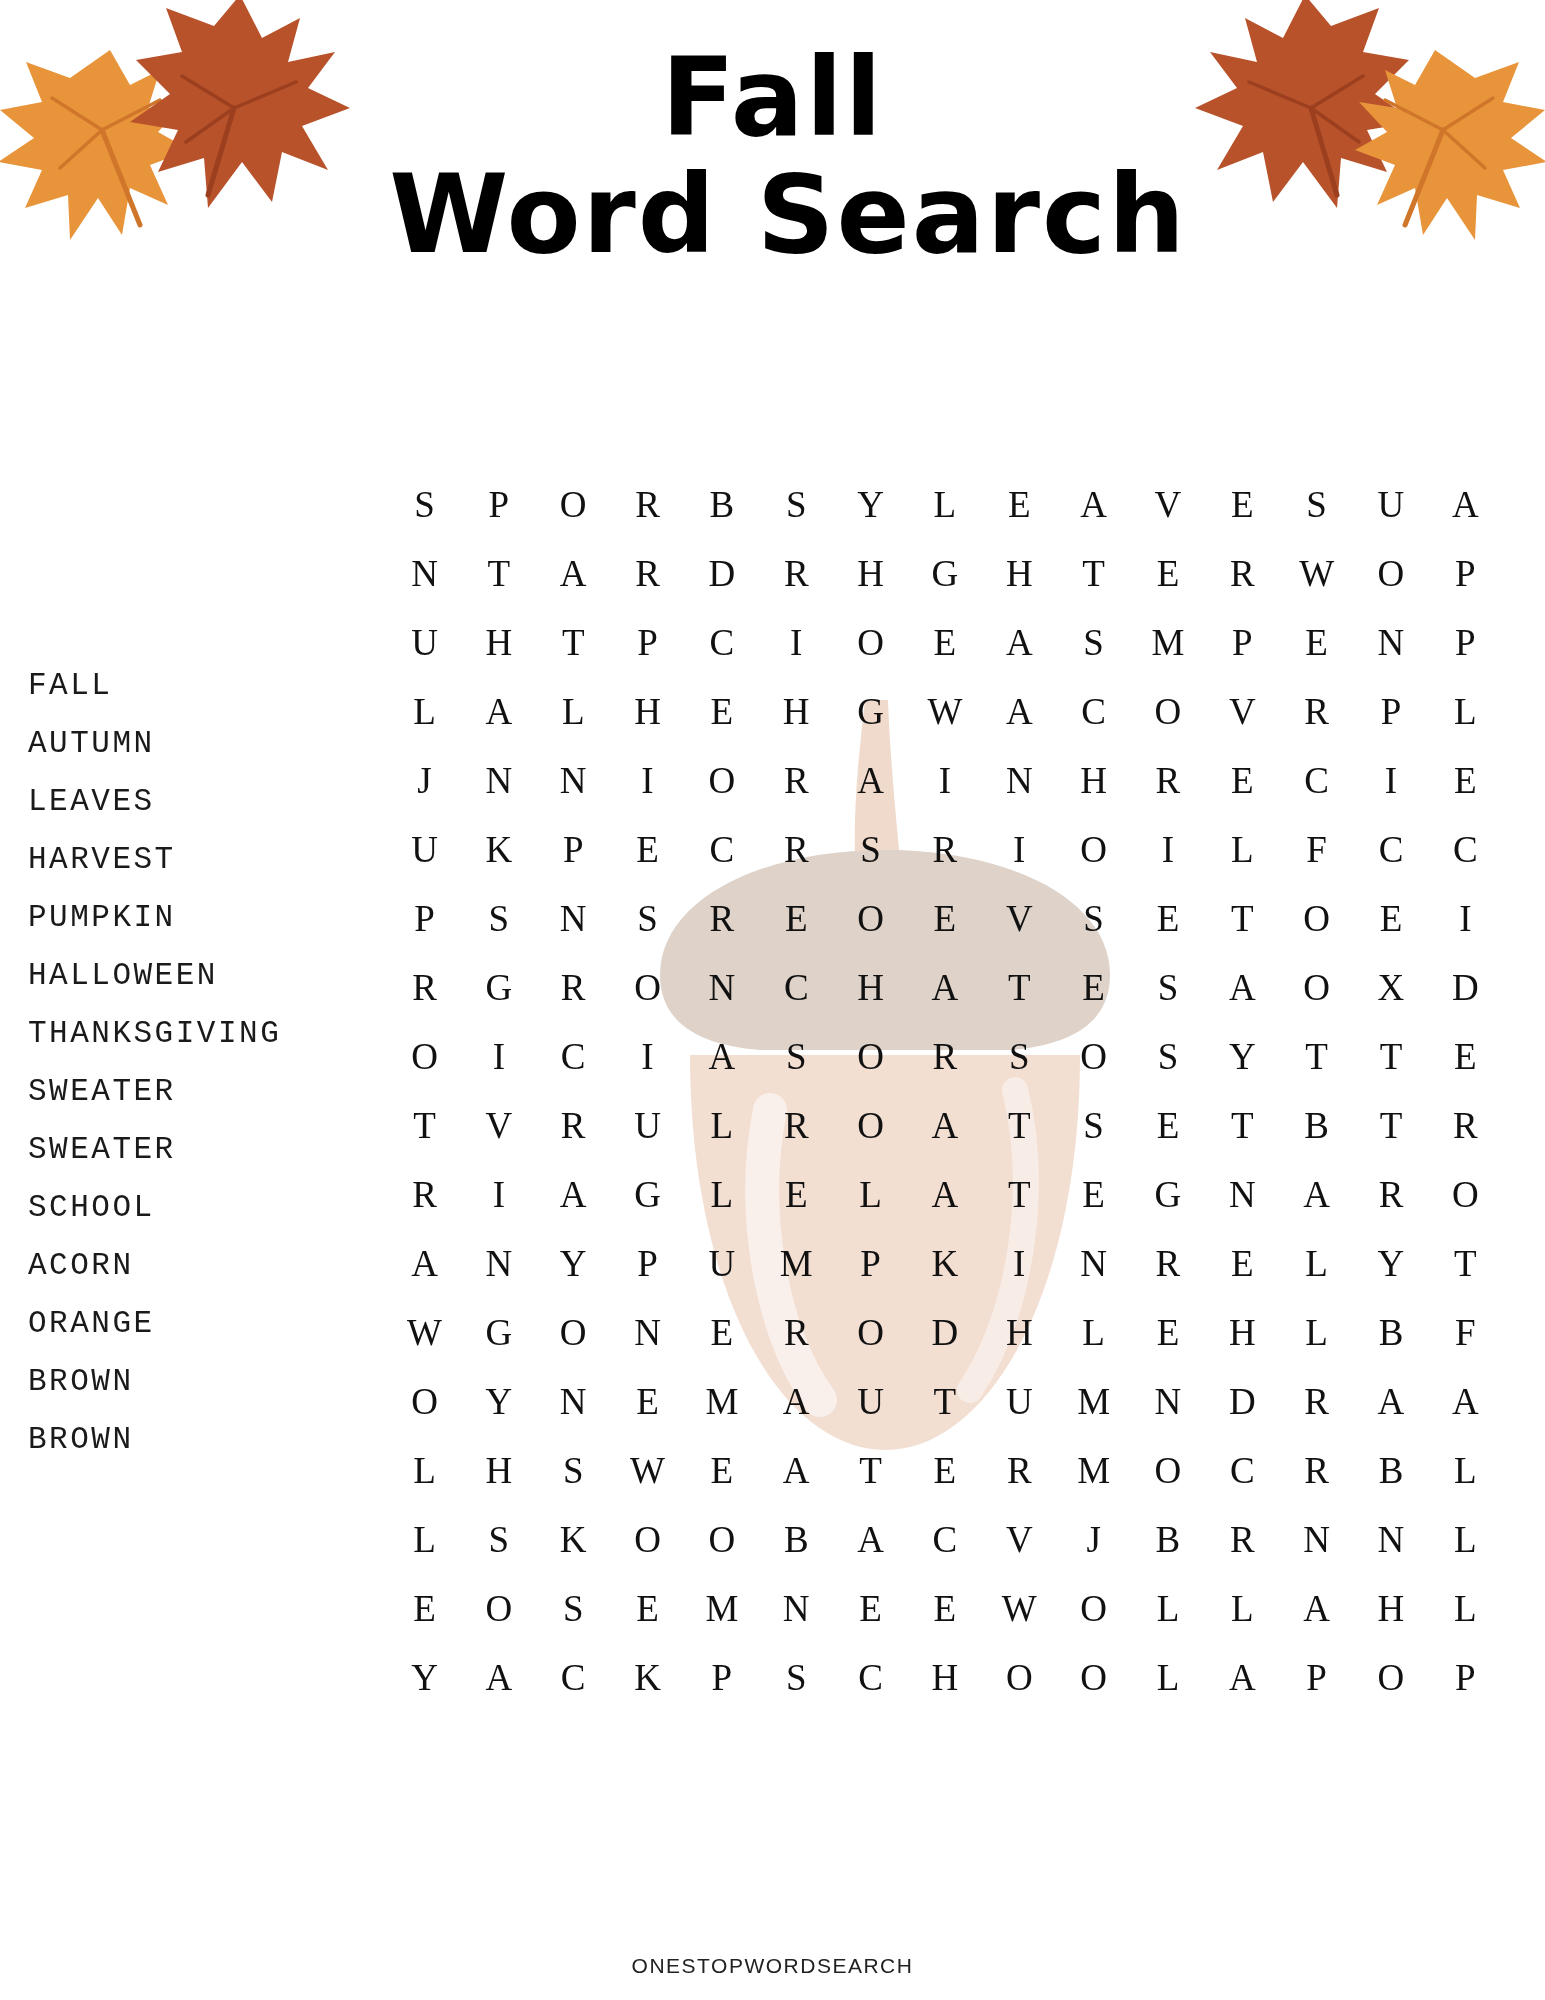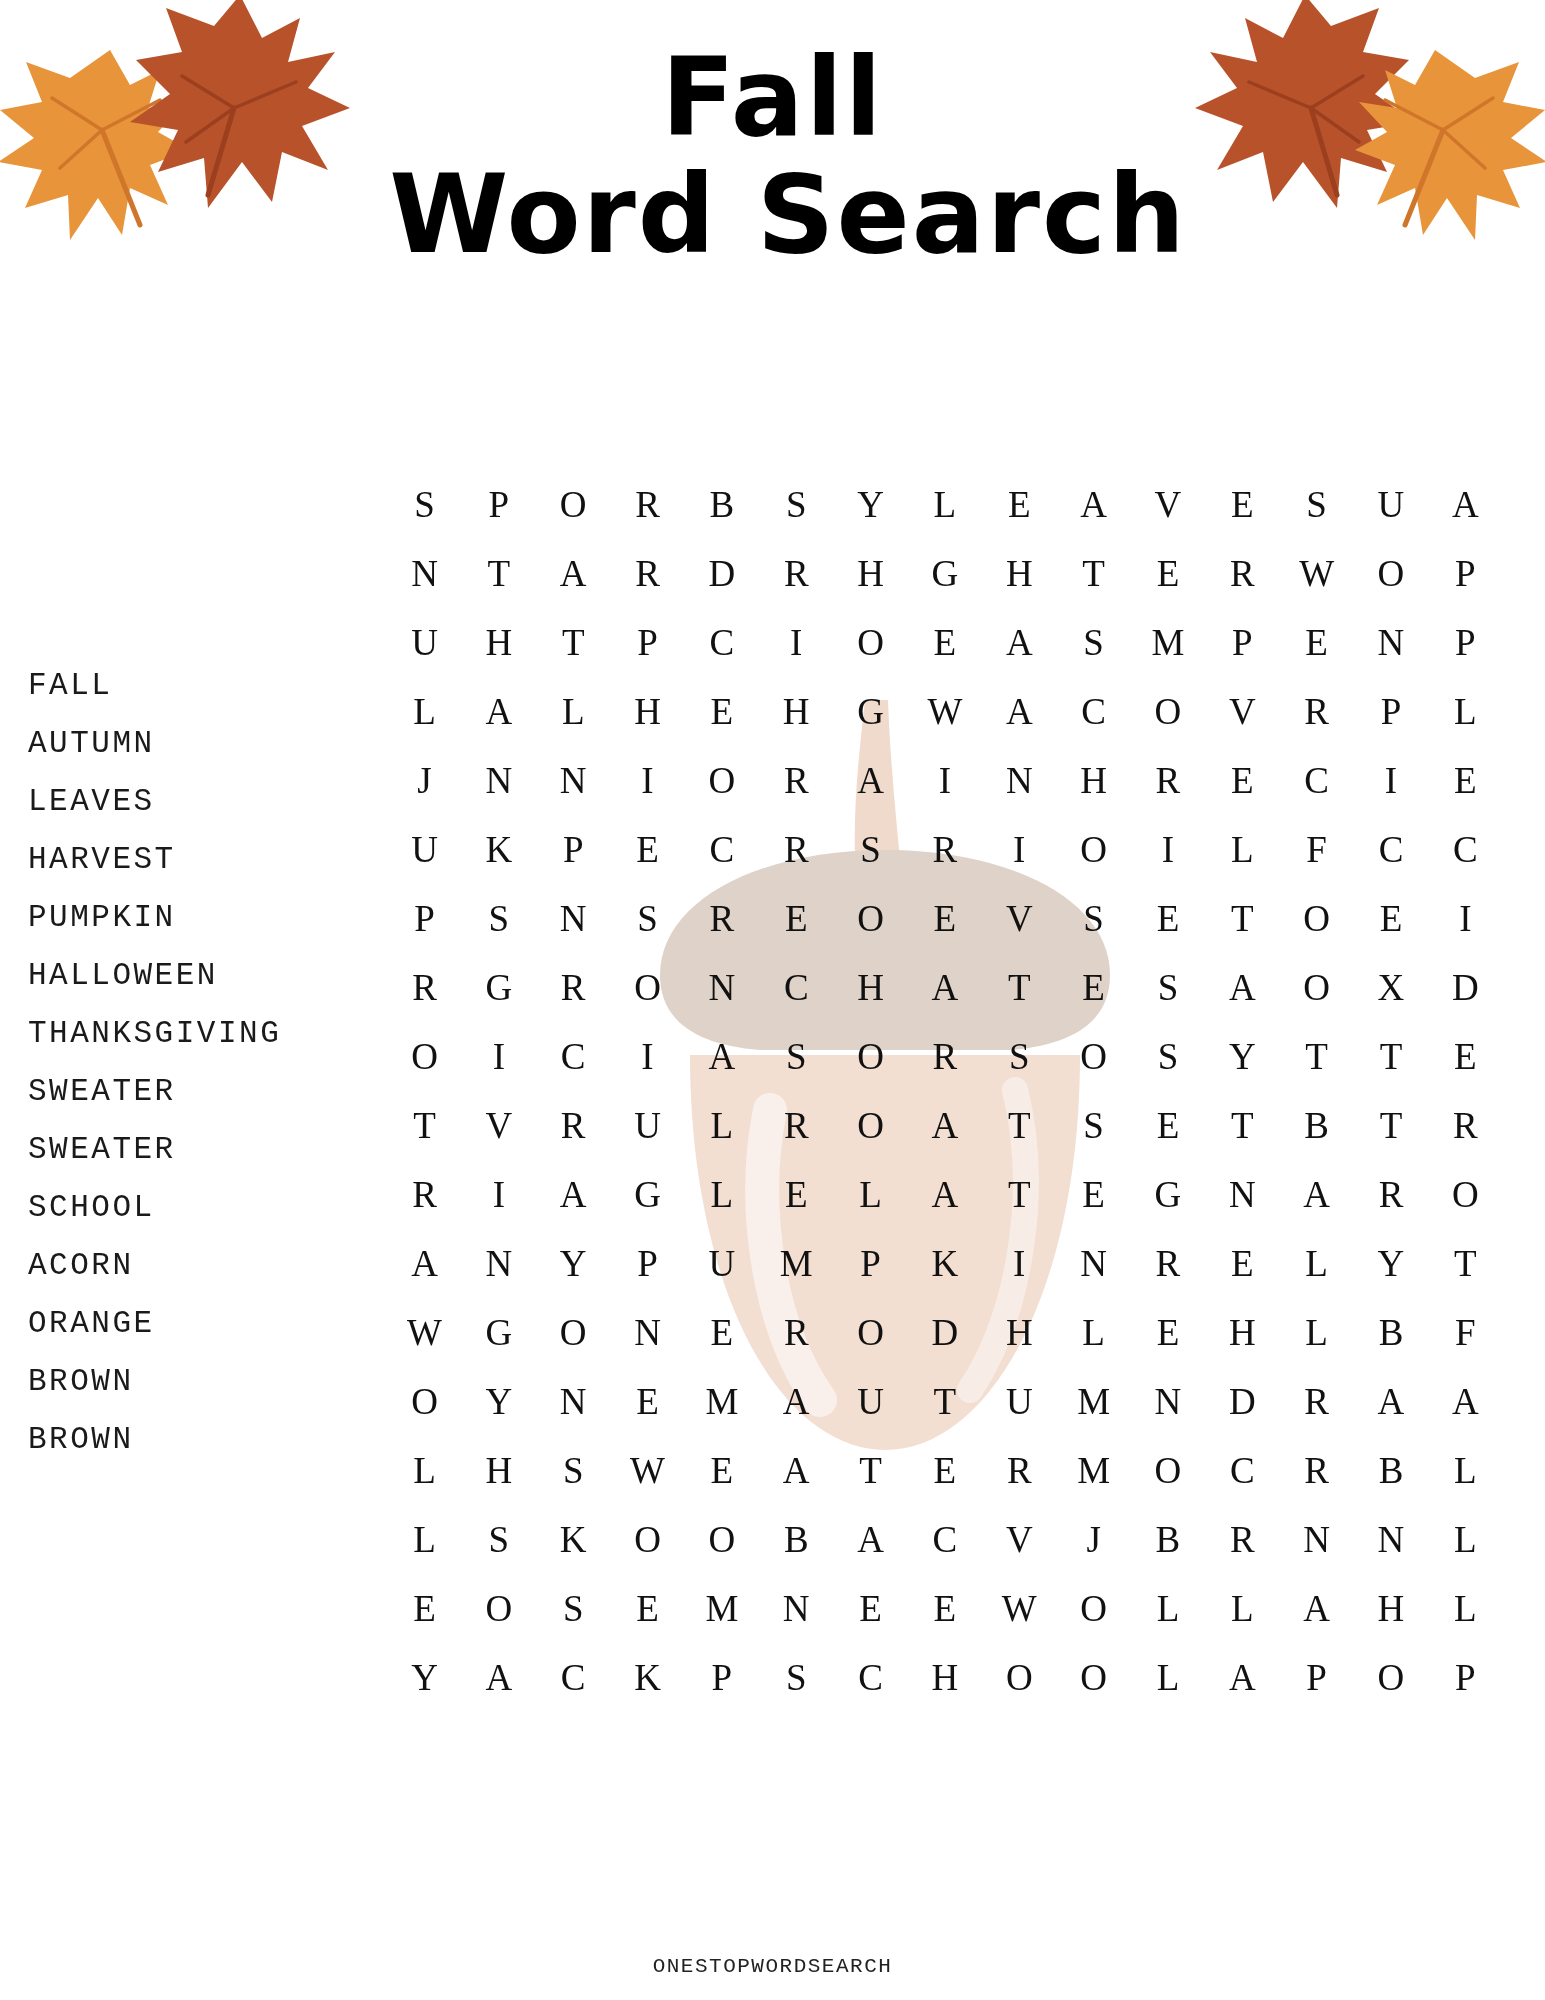--- a/index.html
+++ b/index.html
@@ -94,21 +94,21 @@
     line-height: 1;
   }
 
   
   .footer {
     position: absolute;
     bottom: 22px;
     left: 0;
     width: 100%;
     text-align: center;
-    font-family: Liberation Mono, monospace;
+    font-family: Liberation Sans, sans-serif;
     font-size: 21px;
     letter-spacing: 1.5px;
     color: #222222;
   }
 </style>
 </head>
 <body>
 
 <div class="leaf-cluster leaf-left">
   <svg width="400" height="310" viewBox="0 0 400 310" xmlns="http://www.w3.org/2000/svg" aria-hidden="true">

